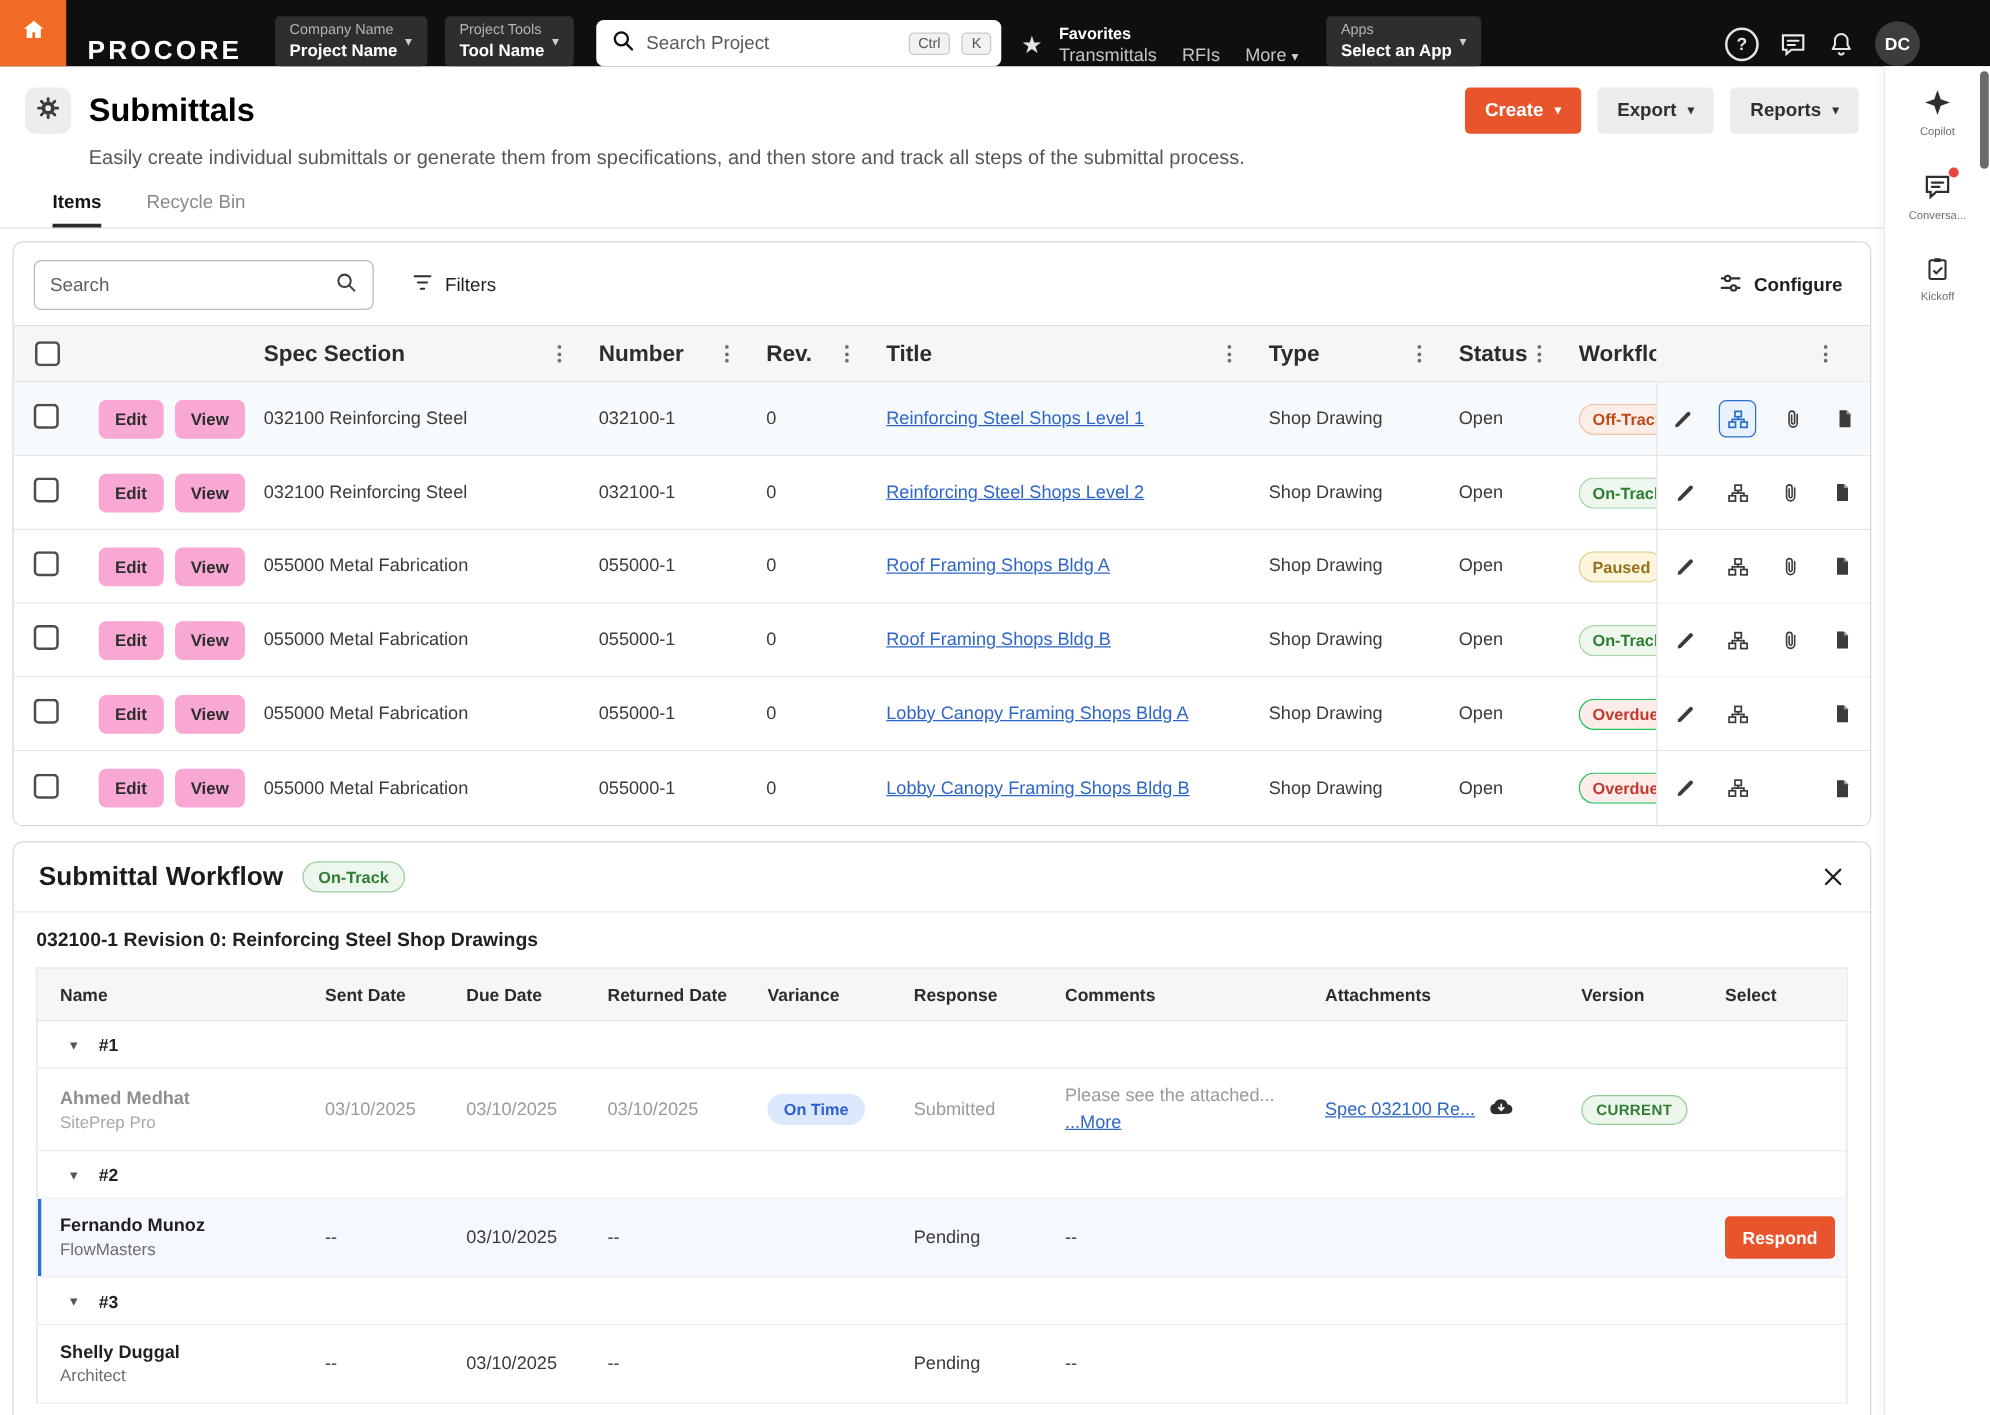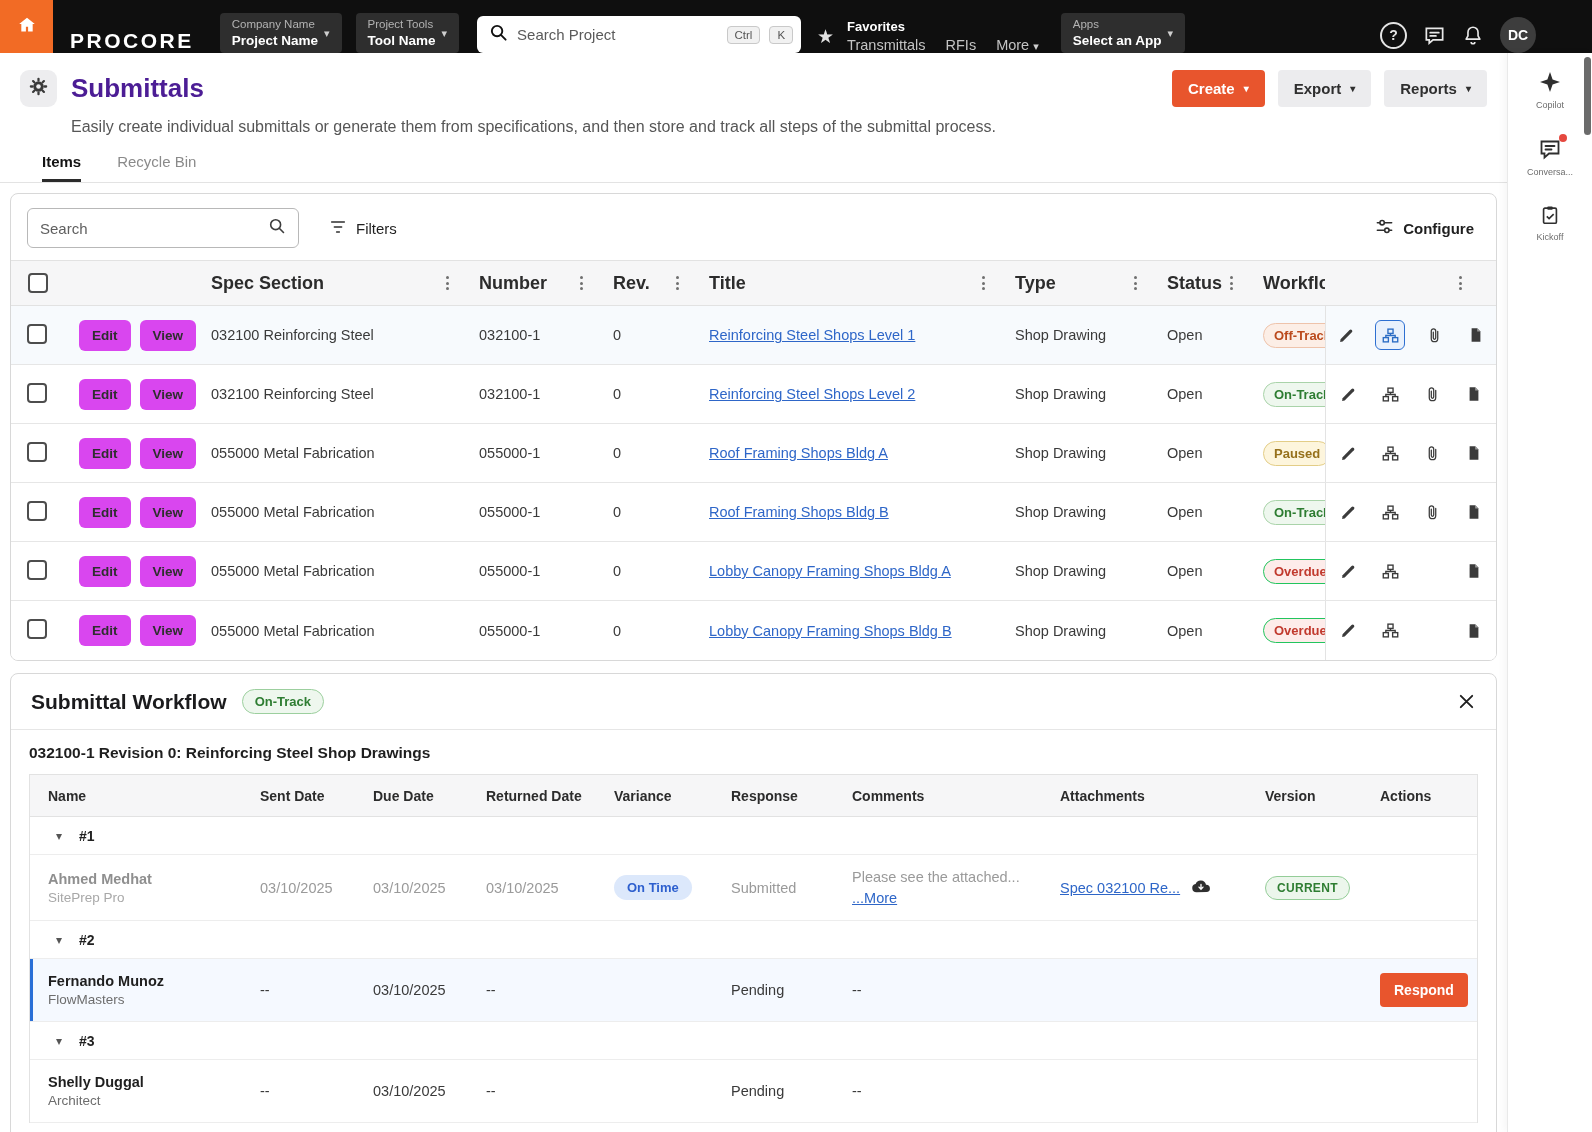--- a/index.html
+++ b/index.html
@@ -30,21 +30,21 @@
   .nav-ic { cursor:pointer; display:flex; align-items:center; }
   .avatar { width:36px; height:36px; background:#3d3d3d; border-radius:50%; display:flex; align-items:center; justify-content:center; font-weight:bold; font-size:14px; color:#fff; cursor:pointer; }
 
   
   .content { width:1507px; }
 
   
   .page-header { padding:12px 20px 0 20px; }
   .ph-top { display:flex; align-items:center; gap:14px; height:46px; }
   .gear-btn { width:37px; height:37px; background:#ededef; border-radius:9px; display:flex; align-items:center; justify-content:center; cursor:pointer; border:none; }
-  .page-title { font-size:26px; font-weight:bold; color:#4c1d95; }
+  .page-title { font-size:26px; font-weight:bold; color:#000000; }
   .ph-spacer { flex:1; }
   .btn { border:none; border-radius:4px; font-family:"Liberation Sans",sans-serif; font-size:15px; font-weight:bold; padding:10px 16px; display:flex; align-items:center; gap:9px; cursor:pointer; }
   .btn-create { background:#e8552d; color:#fff;align-items:center; }
   .btn-gray { background:#ececee; color:#2f2f2f; }
   .btn .caret { font-size:10px; }
   .btn-create .caret { color:#fff; }
   .btn-gray .caret { color:#2f2f2f; }
   .btn-row { display:flex; gap:13px; }
   .ph-desc { margin:7px 0 0 51px; color:#565656; font-size:16px; }
   .tabs { display:flex; gap:36px; margin:17px 0 0 22px; }
@@ -69,21 +69,21 @@
   .ihead { background:#f6f6f7; border-top:1px solid #e2e2e2; border-bottom:1px solid #e2e2e2; height:46px; }
   .hcell { font-size:18px; font-weight:bold; color:#2c2c2c; padding-left:16px; display:flex; align-items:center; justify-content:space-between; padding-right:10px; overflow:hidden; white-space:nowrap; }
   .kebab { display:inline-flex; flex-direction:column; gap:2.5px; padding:4px; cursor:pointer; }
   .kebab i { width:3px; height:3px; border-radius:50%; background:#6f6f6f; display:block; }
   .cb { width:20px; height:20px; border:2px solid #4d4d4d; border-radius:4px; background:#fff; display:inline-block; cursor:pointer; }
   .c-check { padding-left:17px; }
   .irow { height:59px; border-bottom:1px solid #e6e6e6; font-size:14.5px; color:#3a3a3a; position:relative; background:#fff; }
   .irow.sel-row { background:#f7fafd; }
   .cell { padding-left:16px; overflow:hidden; white-space:nowrap; }
   .c-btns { display:flex; gap:9px; padding-left:12px; }
-  .mini-btn { background:#d946ef; border:none; border-radius:6px; padding:8px 13px; font-size:13.5px; font-weight:bold; color:#2e2e2e; font-family:"Liberation Sans",sans-serif; cursor:pointer; }
+  .mini-btn { background:#f9a8d4; border:none; border-radius:6px; padding:8px 13px; font-size:13.5px; font-weight:bold; color:#2e2e2e; font-family:"Liberation Sans",sans-serif; cursor:pointer; }
   .tlink { color:#2e66c8; text-decoration:underline; cursor:pointer; }
   .pill { display:inline-block; padding:4px 10px; border-radius:14px; font-size:13px; font-weight:bold; white-space:nowrap; }
   .pill.off    { background:#fceee6; border:1px solid #eec3ab; color:#bb4a1d; }
   .pill.on     { background:#eef7ee; border:1px solid #a9d3a9; color:#2e7d32; }
   .pill.paused { background:#fdf5dc; border:1px solid #e3cd87; color:#96711c; }
   .pill.over   { background:#fdecea; border:1px solid #22c55e; color:#c13a2e; }
   .c-acts { border-left:1px solid #e3e3e3; height:100%; display:flex; align-items:center; justify-content:center; gap:16px; padding-left:0; background:inherit; }
   .h-acts { border-left:none; justify-content:flex-end; padding-right:30px; height:100%; display:flex; align-items:center; }
   .icon-btn { display:flex; align-items:center; justify-content:center; width:26px; height:26px; cursor:pointer; }
   .icon-btn.selbox { width:30px; height:30px; border:1.5px solid #2d6fd1; background:#e9f1fc; border-radius:6px; }
@@ -608,21 +608,21 @@
         <div class="wf-grid wf-headrow">
           <div class="wf-hcell first">Name</div>
           <div class="wf-hcell">Sent Date</div>
           <div class="wf-hcell">Due Date</div>
           <div class="wf-hcell">Returned Date</div>
           <div class="wf-hcell">Variance</div>
           <div class="wf-hcell">Response</div>
           <div class="wf-hcell">Comments</div>
           <div class="wf-hcell">Attachments</div>
           <div class="wf-hcell">Version</div>
-          <div class="wf-hcell">Actions</div>
+          <div class="wf-hcell">Select</div>
         </div>
 
         <div class="wf-group">
           <span class="gcaret">▾</span>
           <span class="glabel">#1</span>
         </div>
         <div class="wf-grid wf-row done">
           <div class="wcell first">
             <div class="pname">Ahmed Medhat</div>
             <div class="porg">SitePrep Pro</div>

